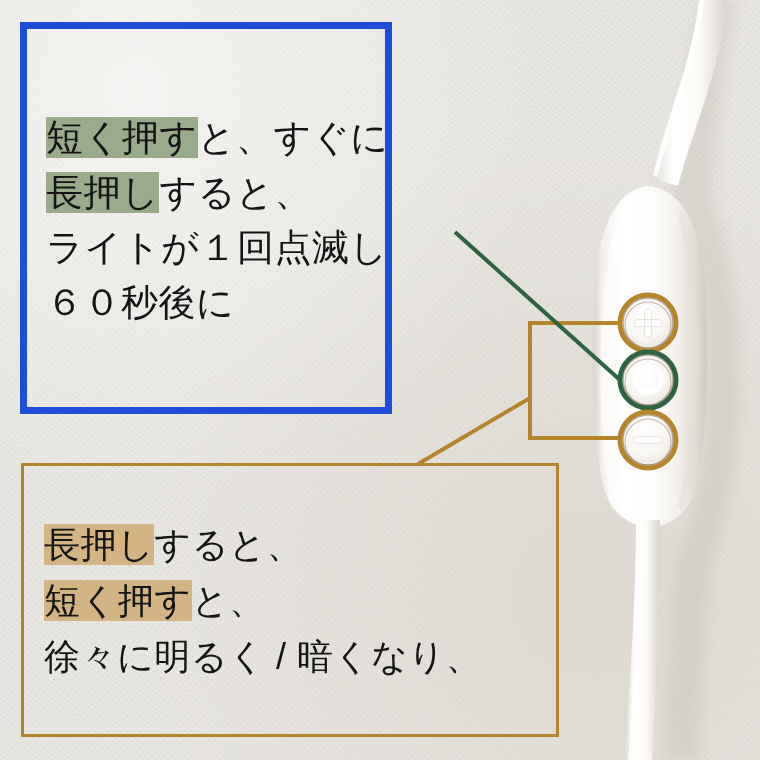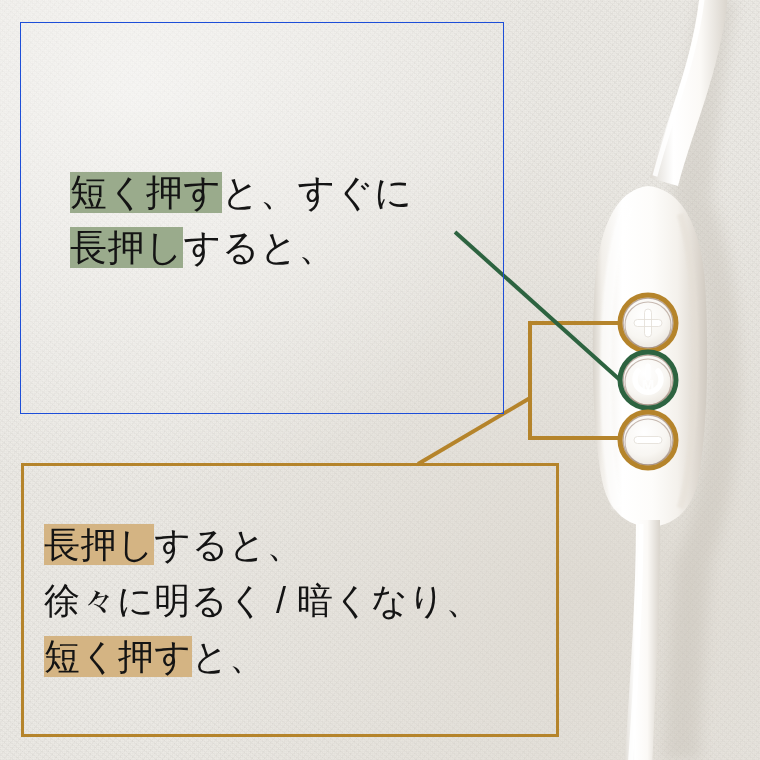--- a/index.html
+++ b/index.html
@@ -37,23 +37,22 @@
   
   #photo-layer { position: absolute; inset: 0; }
 
   
   .callout {
     position: absolute;
     background: transparent;
   }
   #callout-top {
     left: 20px; top: 22px;
-    width: 484px; height: 392px;
-    border: 1px solid #1d4ed8;
-    padding-left: 30px;
+    width: 372px; height: 392px;
+    border: 7px solid #1d4ed8;
   }
   #callout-bottom {
     left: 21px; top: 463px;
     width: 538px; height: 274px;
     border: 3px solid #b5842b;
   }
 
   .lines {
     display: flex;
     flex-direction: column;
@@ -187,24 +186,26 @@
     <polyline points="620,323 530,323 530,438 620,438" fill="none" stroke="#b5842b" stroke-width="4"></polyline>
     <polyline points="530,398 418,464" fill="none" stroke="#b5842b" stroke-width="4"></polyline>
 
     <polyline points="455,232 620,380" fill="none" stroke="#2d6340" stroke-width="4"></polyline>
   </svg>
 
   <div class="callout" id="callout-top">
     <div class="lines">
       <div class="tline"><mark class="hl-green">短く押す</mark><span>と、すぐに</span></div>
       <div class="tline"><mark class="hl-green">長押し</mark><span>すると、</span></div>
+      <div class="tline"><span>ライトが１回点滅し</span></div>
+      <div class="tline"><span>６０秒後に</span></div>
     </div>
   </div>
 
   <div class="callout" id="callout-bottom">
     <div class="lines">
       <div class="tline"><mark class="hl-gold">長押し</mark><span>すると、</span></div>
+      <div class="tline"><mark class="hl-gold">短く押す</mark><span>と、</span></div>
       <div class="tline"><span>徐々に明るく / 暗くなり、</span></div>
-      <div class="tline"><mark class="hl-gold">短く押す</mark><span>と、</span></div>
     </div>
   </div>
 
 </div>
 
 </body></html>

